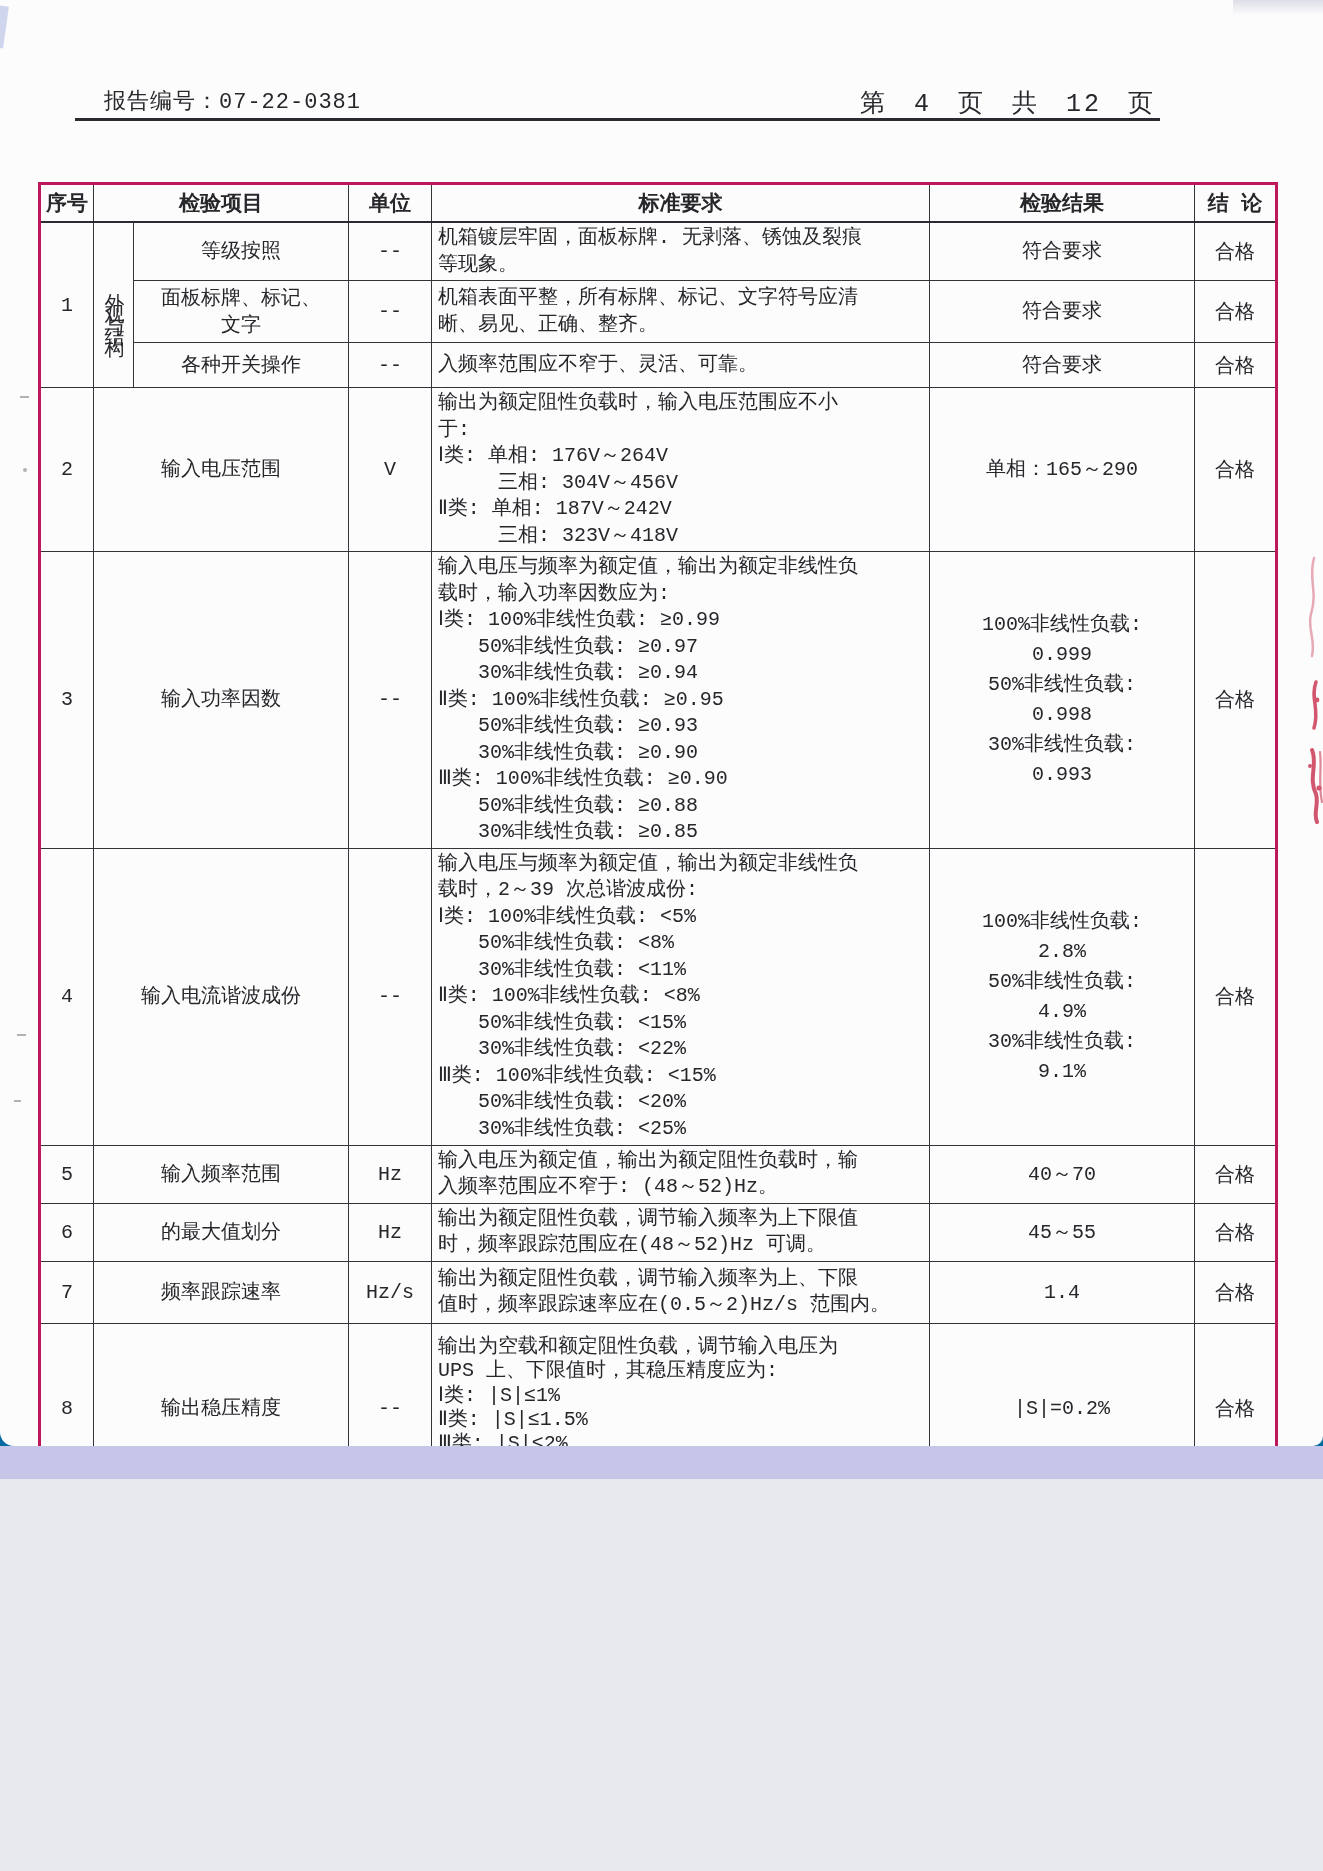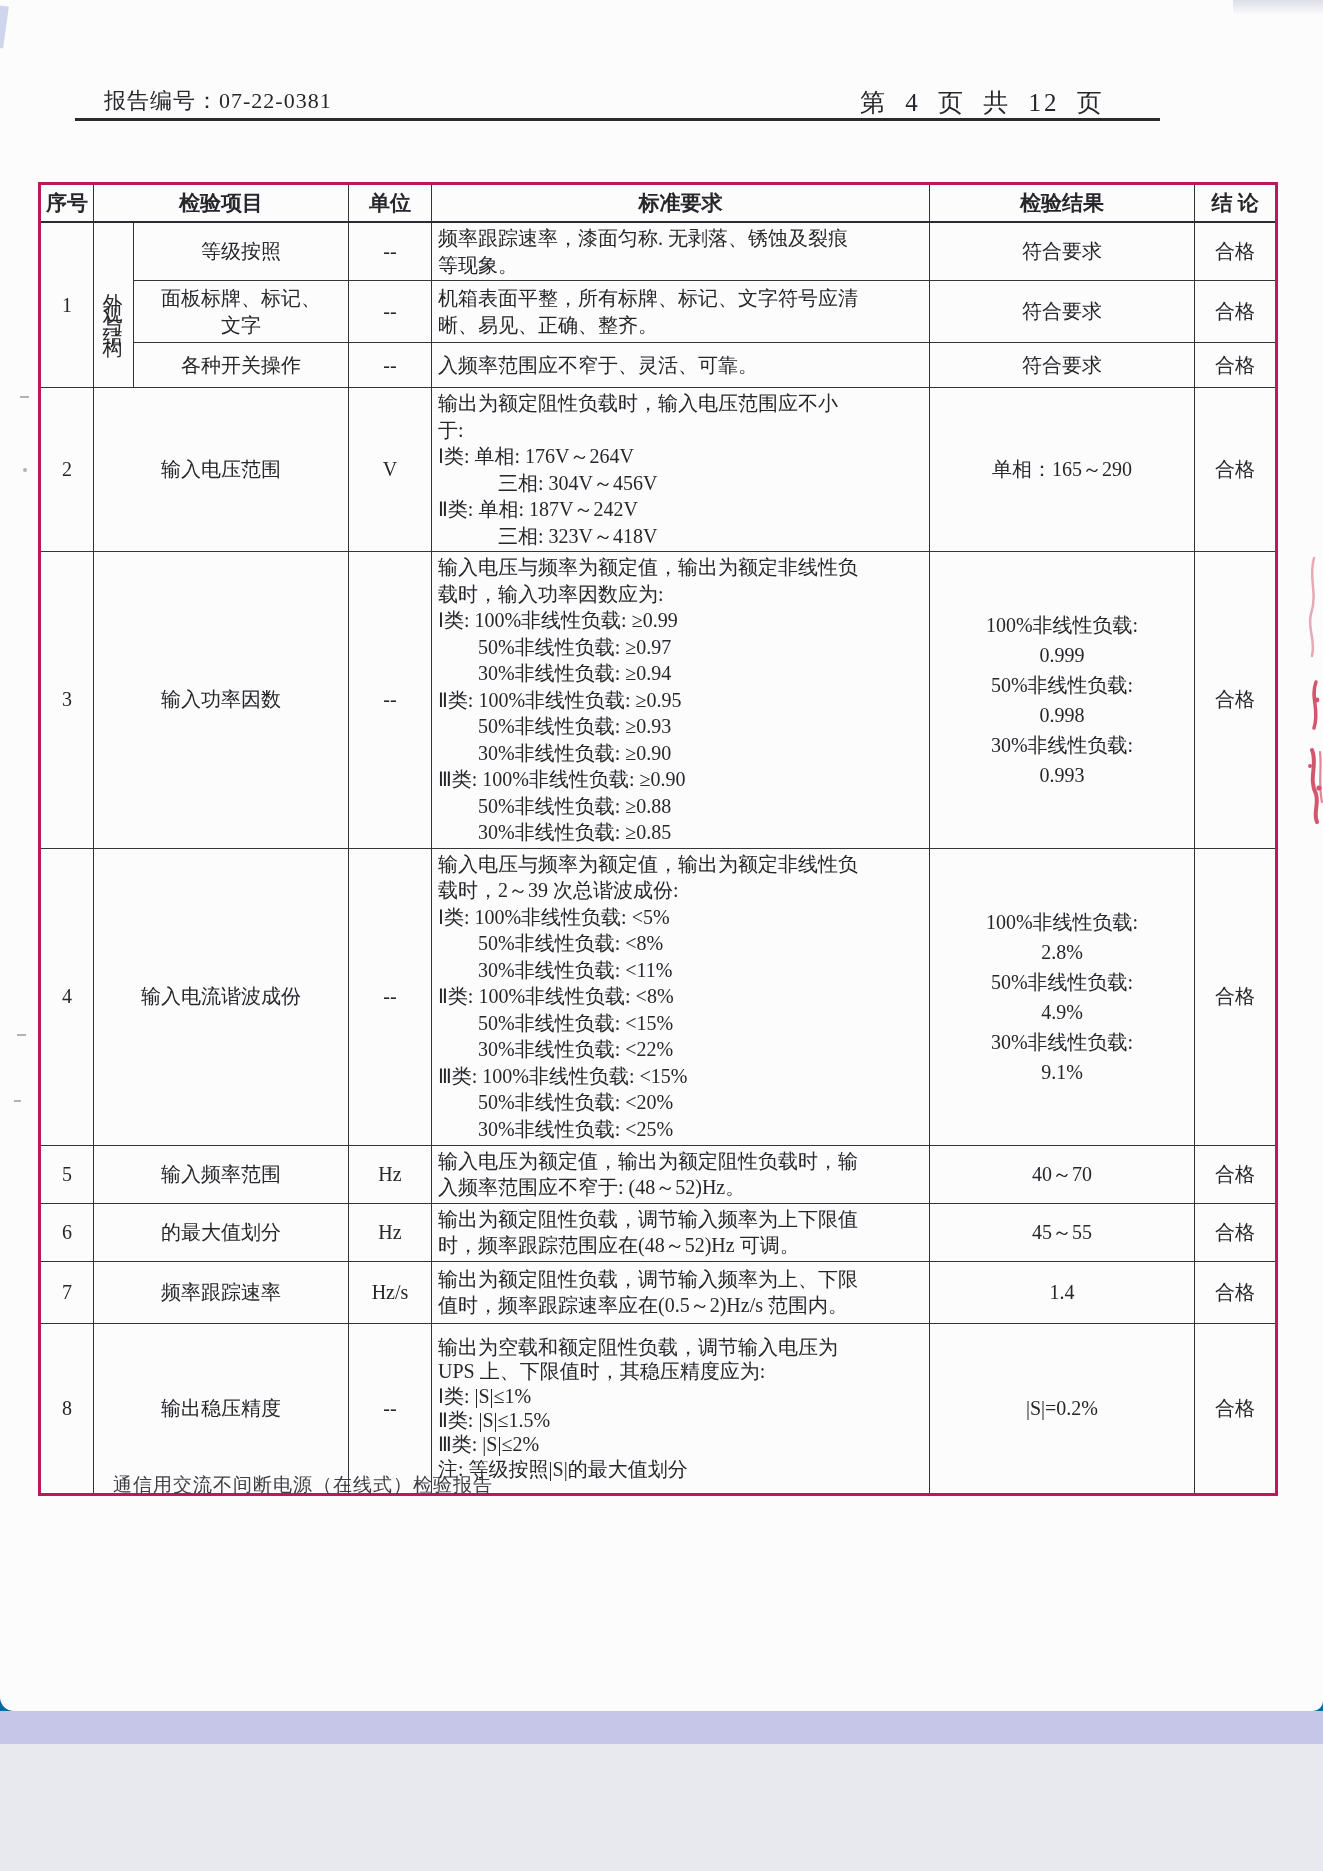--- a/index.html
+++ b/index.html
@@ -1,17 +1,17 @@
 <!DOCTYPE html>
 <html><head>
 <meta charset="utf-8">
 <style>
   html,body{margin:0;padding:0;background:#e8e8ef;}
-  .page{position:relative;width:1323px;height:1744px;background:#0369a1;overflow:hidden;
-        font-family:Liberation Serif, serif;color:#26262b;}
+  .page{position:relative;width:1323px;height:1479px;background:#0369a1;overflow:hidden;
+        font-family:Liberation Mono, monospace;color:#26262b;}
   .sheet{position:absolute;left:0;top:0;right:0;bottom:33px;background:#fcfcfd;
          border-radius:0 0 10px 14px;}
   
   .report-no{position:absolute;left:104px;top:86px;font-size:22px;letter-spacing:1px;}
   .page-info{position:absolute;left:860px;top:86px;font-size:25px;letter-spacing:3px;word-spacing:8px;}
   .header-rule{position:absolute;left:75px;top:118px;width:1085px;height:3px;background:#2a2a30;}
   .doc-title{position:absolute;left:497px;top:128px;font-size:38px;font-weight:700;
              letter-spacing:26px;white-space:nowrap;}
   
   table.results{position:absolute;left:38px;top:182px;border-collapse:collapse;table-layout:fixed;
@@ -75,21 +75,21 @@
         </tr>
       </thead>
       <tbody>
         <tr style="height:50px">
           <td class="c" rowspan="3">1</td>
           <td class="vlabel" rowspan="3">
             <div class="vtext">外观与结构</div>
           </td>
           <td class="itm">等级按照</td>
           <td class="c">--</td>
-          <td class="std">频率跟踪速率，漆面匀称. 无剥落、锈蚀及裂痕
+          <td class="std">机箱镀层牢固，面板标牌. 无剥落、锈蚀及裂痕
 等现象。</td>
           <td class="res">符合要求</td>
           <td class="c">合格</td>
         </tr>
         <tr style="height:62px">
           <td class="itm">面板标牌、标记、
 文字</td>
           <td class="c">--</td>
           <td class="std">机箱表面平整，所有标牌、标记、文字符号应清
 晰、易见、正确、整齐。</td>

